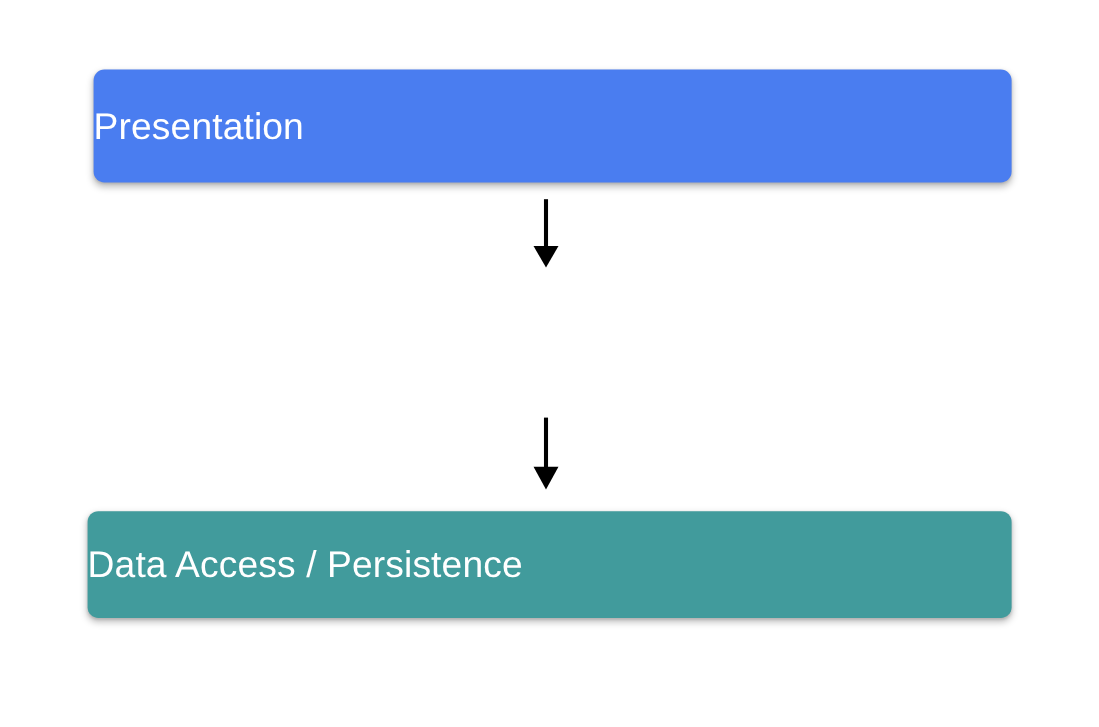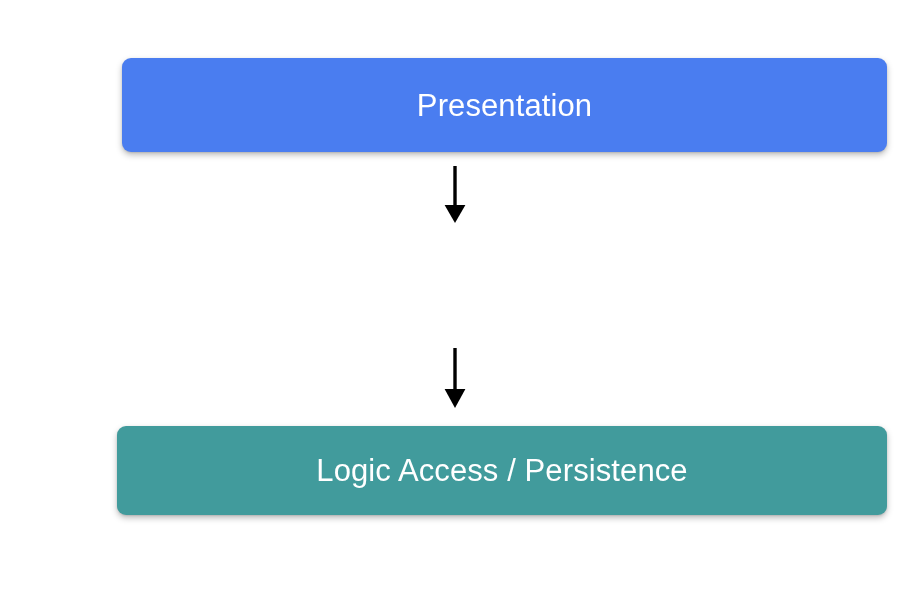--- a/index.html
+++ b/index.html
@@ -22,25 +22,24 @@
     top: 0;
     width: 916px;
     height: 606px;
     background: #ffffff;
   }
 
   .layer-node {
     position: absolute;
     display: flex;
     align-items: center;
-    justify-content: center;
+    justify-content: flex-start;
     border-radius: 9px;
     box-shadow: 0 3px 6px rgba(0, 0, 0, 0.26), 0 1px 2px rgba(0, 0, 0, 0.10);
     box-sizing: border-box;
-    margin-left: 44px;
   }
 
   .layer-label {
     color: #ffffff;
     font-family: "Liberation Sans", sans-serif;
     font-size: 31px;
     font-weight: 400;
     line-height: 1;
     letter-spacing: 0.1px;
     white-space: nowrap;
@@ -105,16 +104,16 @@
     <polygon points="25,63 14.6,45 35.4,45" fill="#000000"></polygon>
   </svg>
 
 
   <svg class="flow-arrow" id="arrow-business-to-data" viewBox="0 0 50 70">
     <line x1="25" y1="6" x2="25" y2="51" stroke="#000000" stroke-width="3.4"></line>
     <polygon points="25,66 14.6,47 35.4,47" fill="#000000"></polygon>
   </svg>
 
   <div class="layer-node" id="node-data-access" style="background:#419b9c;">
-    <span class="layer-label">Logic Access / Persistence</span>
+    <span class="layer-label">Data Access / Persistence</span>
   </div>
 
 </div>
 
 </body></html>

